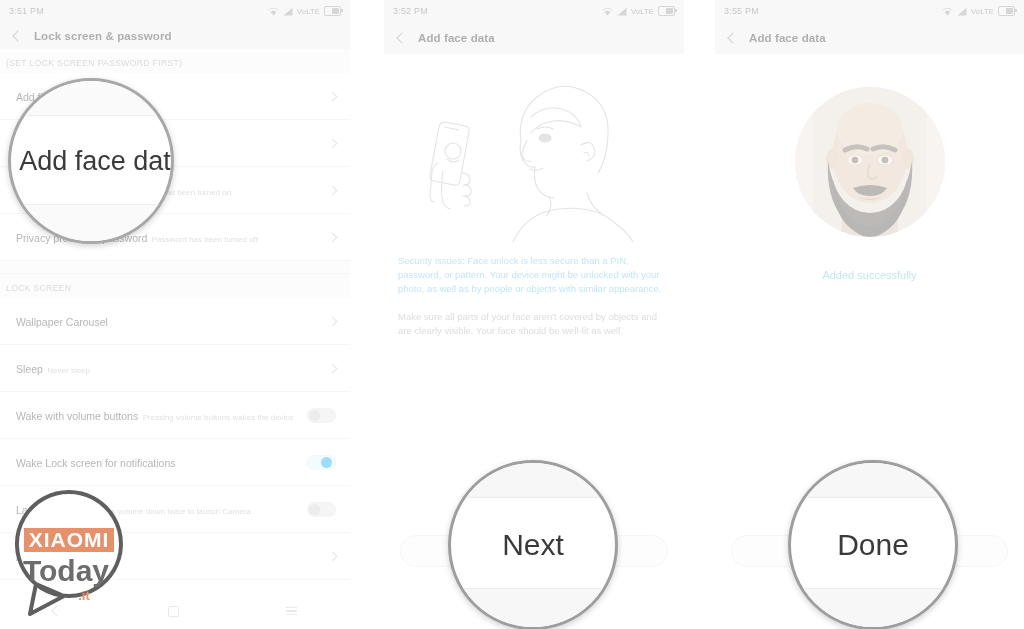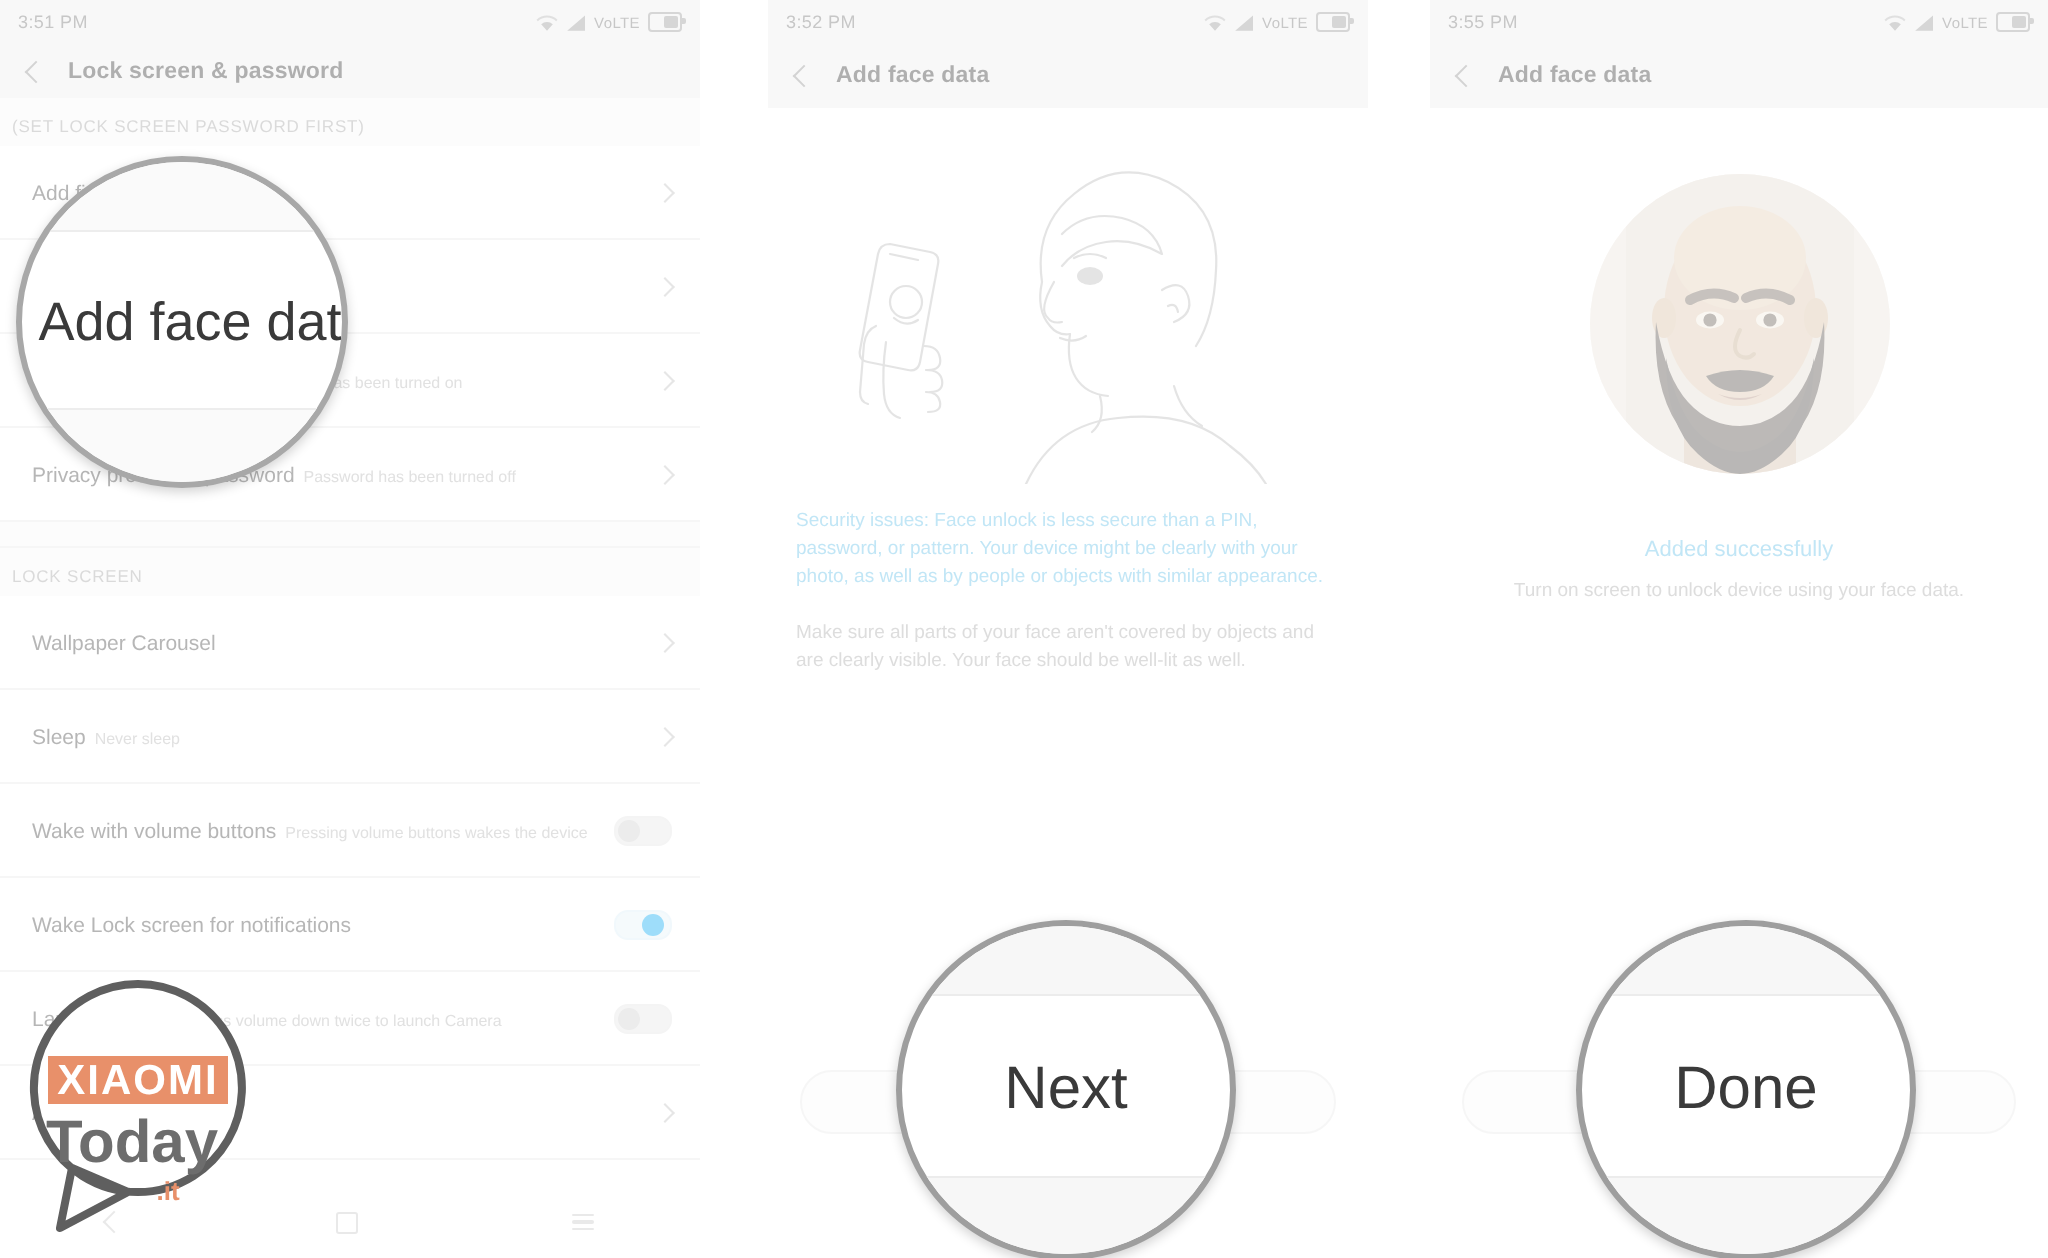--- a/index.html
+++ b/index.html
@@ -333,21 +333,21 @@
           <path d="M175 86 q4-2 5 3"></path>
 
           <path d="M141 131 q3 12-4 18"></path>
           <path d="M178 126 q4 14 14 20"></path>
           <path d="M104 175 q14-30 46-33 q36-4 56 14 q12 9 18 19"></path>
         </g>
       </svg>
     </div>
 
     <div class="note-block">
-      <p class="note-security">Security issues: Face unlock is less secure than a PIN, password, or pattern. Your device might be clearly with your photo, as well as by people or objects with similar appearance.</p>
+      <p class="note-security">Security issues: Face unlock is less secure than a PIN, password, or pattern. Your device might be unlocked with your photo, as well as by people or objects with similar appearance.</p>
       <p class="note-plain">Make sure all parts of your face aren't covered by objects and are clearly visible. Your face should be well-lit as well.</p>
     </div>
 
     <div class="pill-btn">Next</div>
   </div>
 
   <div class="panel faded" id="panel-3">
 
     <div class="statusbar">
       <span class="sb-time">3:55 PM</span>
@@ -400,21 +400,20 @@
           <path d="M38 92 q0 34 16 48 q11 10 21 10 q10 0 21-10 q16-14 16-48 q-6 30-19 40 q-9 7-18 7 q-9 0-18-7 q-13-10-19-40 Z" fill="#1c1611"></path>
 
           <path d="M58 101 q17-6 34 0 q-5 8-17 8 q-12 0-17-8 Z" fill="#241c16"></path>
 
           <path d="M64 110 q11 4 22 0 q-11 6-22 0 Z" fill="#9c6f5c"></path>
         </svg>
       </div>
     </div>
 
     <p class="ok-title">Added successfully</p>
-    <p class="ok-sub">Turn on screen to unlock device using your face data.</p>
 
     <div class="pill-btn">Done</div>
   </div>
 
   <div class="loupe" id="loupe-add-face">
     <span class="band t"></span>
     <span class="band b"></span>
     <span class="loupe-text loupe-label">Add face dat</span>
   </div>
 

